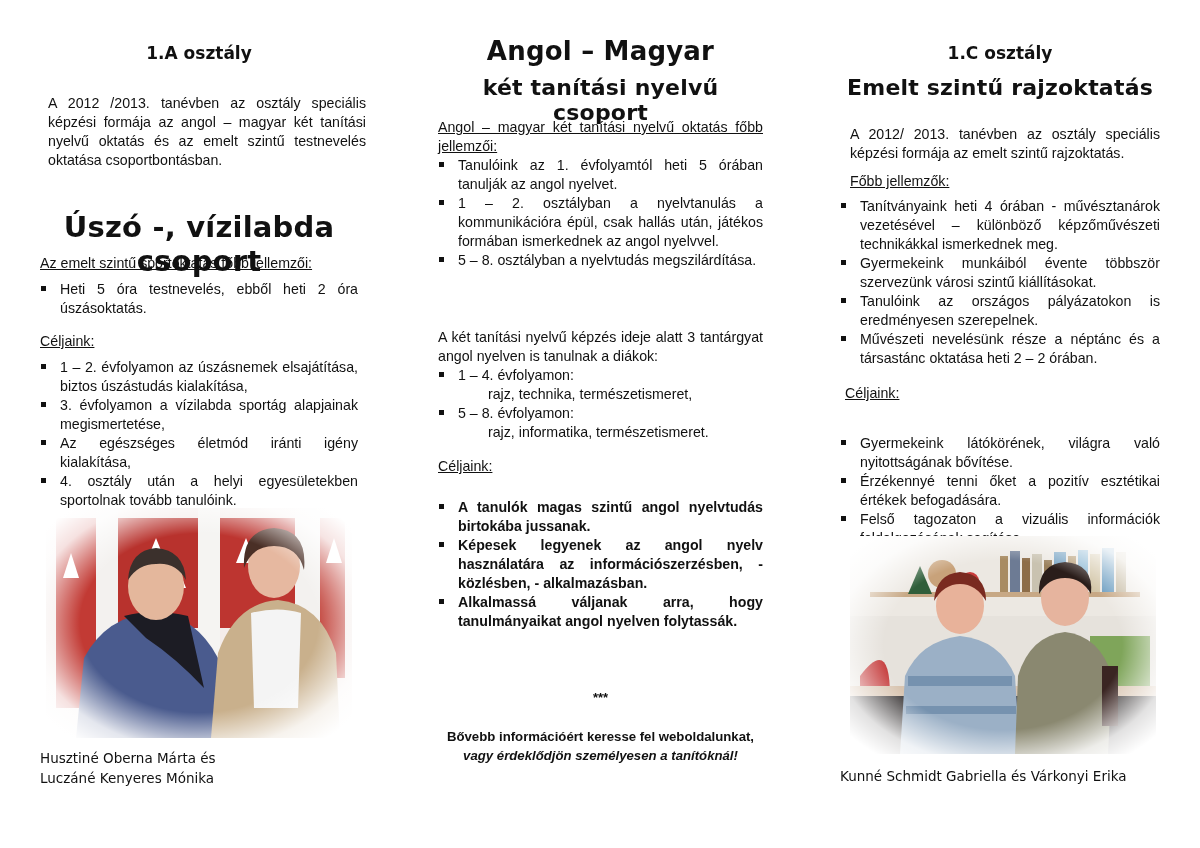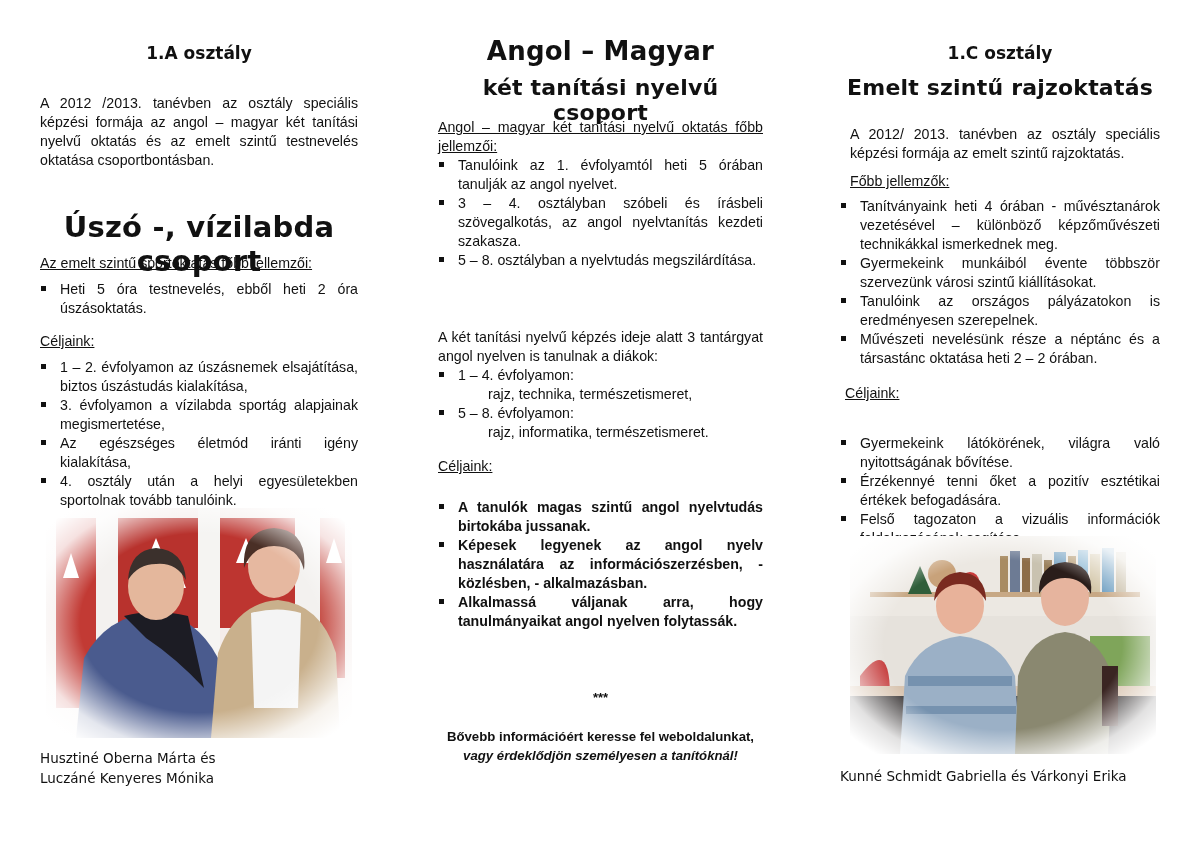--- a/index.html
+++ b/index.html
@@ -27,21 +27,21 @@
   }
   .caption { position: absolute; font-family: "DejaVu Sans", sans-serif; font-size: 13.5px; text-align: left; width: 100%; line-height: 20px; }
   .stars { position: absolute; width: 100%; text-align: center; font-weight: bold; font-size: 13px; }
   .closing { position: absolute; width: 100%; text-align: center; font-weight: bold; font-size: 13.2px; line-height: 19px; }
 </style>
 </head>
 <body>
 
 <div class="col col1">
   <div class="h-small comic" style="top:43px;">1.A osztály</div>
-  <div class="para" style="top:94px;">A 2012 /2013. tanévben az osztály speciális képzési formája az angol – magyar két tanítási nyelvű oktatás és az emelt szintű testnevelés oktatása csoportbontásban.</div>
+  <div class="para" style="top:94px;margin-left:8px;">A 2012 /2013. tanévben az osztály speciális képzési formája az angol – magyar két tanítási nyelvű oktatás és az emelt szintű testnevelés oktatása csoportbontásban.</div>
   <div class="h-big comic" style="top:210px;">Úszó -, vízilabda csoport</div>
   <div class="ul" style="top:254px;">Az emelt szintű sportoktatás főbb jellemzői:</div>
   <ul class="blist" style="top:280px;">
     <li><span class="bullet"></span><span>Heti 5 óra testnevelés, ebből heti 2 óra úszásoktatás.</span></li>
   </ul>
   <div class="ul" style="top:332px;">Céljaink:</div>
   <ul class="blist" style="top:358px;">
     <li><span class="bullet"></span><span>1 – 2. évfolyamon az úszásnemek elsajátítása, biztos úszástudás kialakítása,</span></li>
     <li><span class="bullet"></span><span>3. évfolyamon a vízilabda sportág alapjainak megismertetése,</span></li>
     <li><span class="bullet"></span><span>Az egészséges életmód iránti igény kialakítása,</span></li>
@@ -79,22 +79,21 @@
   <div class="caption" style="top:748px;">Husztiné Oberna Márta és</div>
   <div class="caption" style="top:768px;">Luczáné Kenyeres Mónika</div>
 </div>
 
 <div class="col col2">
   <div class="h-big comic" style="top:36px; font-size:26px;">Angol – Magyar</div>
   <div class="h-big comic" style="top:75px; font-size:22px;">két tanítási nyelvű csoport</div>
   <div class="ul" style="top:118px; text-align:justify;">Angol – magyar két tanítási nyelvű oktatás főbb jellemzői:</div>
   <ul class="blist" style="top:156px;">
     <li><span class="bullet"></span><span>Tanulóink az 1. évfolyamtól heti 5 órában tanulják az angol nyelvet.</span></li>
-    <li><span class="bullet"></span></li>
-    <li><span class="bullet"></span><span>3 – 4. osztályban szóbeli és írásbeli szövegalkotás, az angol nyelvtanítás kezdeti szakasza.</span></li>
+    <li><span class="bullet"></span><span>1 – 2. osztályban a nyelvtanulás a kommunikációra épül, csak hallás után, játékos formában ismerkednek az angol nyelvvel.</span></li>
     <li><span class="bullet"></span><span>5 – 8. osztályban a nyelvtudás megszilárdítása.</span></li>
   </ul>
   <div class="para" style="top:328px;">A két tanítási nyelvű képzés ideje alatt 3 tantárgyat angol nyelven is tanulnak a diákok:</div>
   <ul class="blist" style="top:366px;">
     <li><span class="bullet"></span><span>1 – 4. évfolyamon:</span><span class="indent">rajz, technika, természetismeret,</span></li>
     <li><span class="bullet"></span><span>5 – 8. évfolyamon:</span><span class="indent">rajz, informatika, természetismeret.</span></li>
   </ul>
   <div class="ul" style="top:457px;">Céljaink:</div>
   <ul class="blist" style="top:498px;font-weight:bold;">
     <li><span class="bullet"></span><span>A tanulók magas szintű angol nyelvtudás birtokába jussanak.</span></li>

